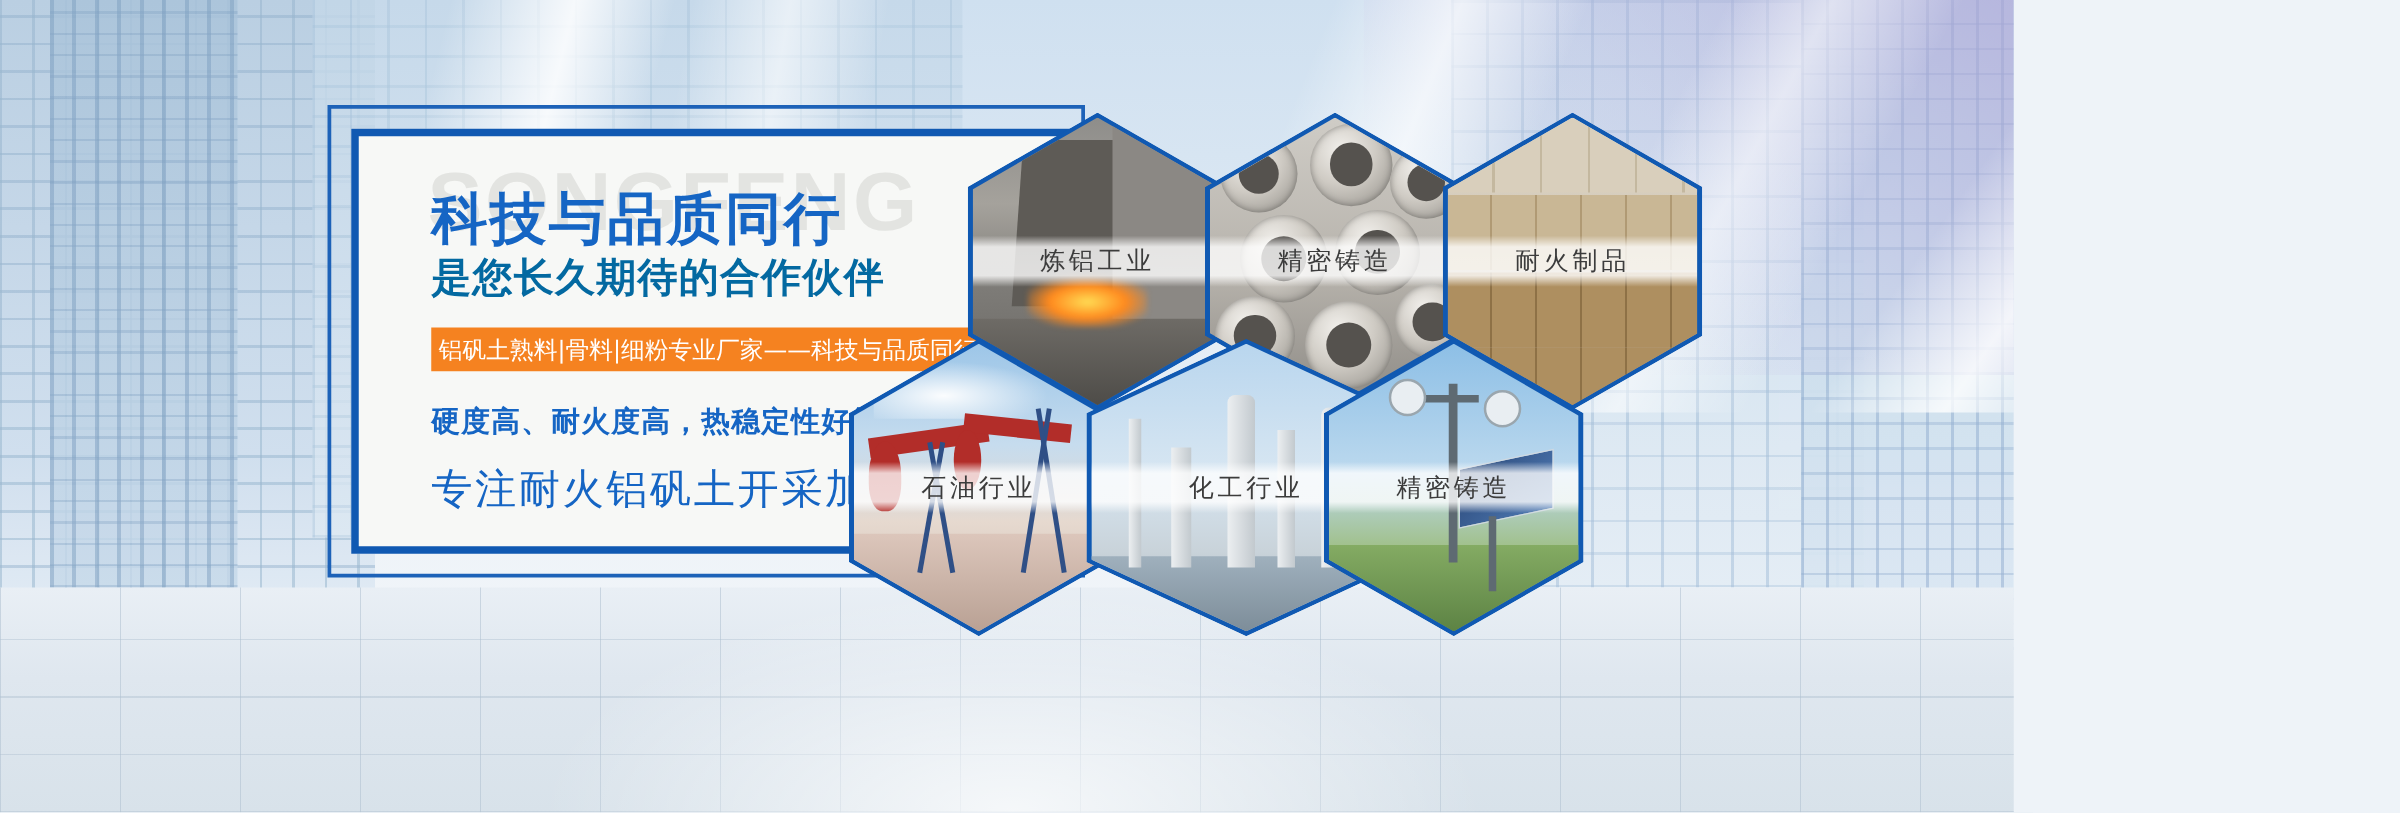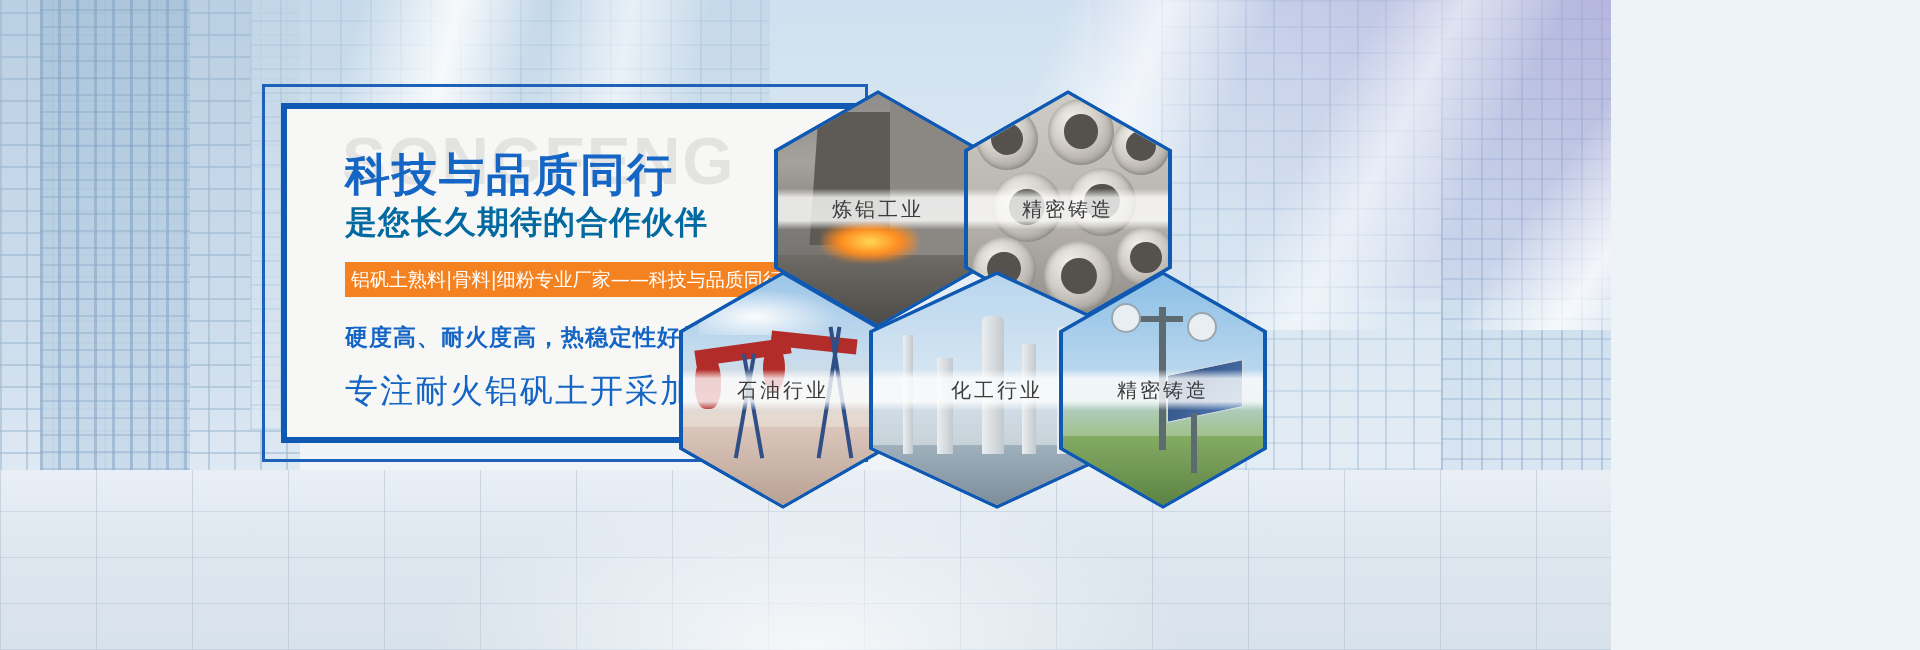--- a/index.html
+++ b/index.html
@@ -217,20 +217,32 @@
               <i></i>
             </div>
           <div class="r" style="left:74%;top:58%;width:60px;height:60px;">
               <i></i>
             </div>
         </div>
         <div class="cap">精密铸造</div>
       </div>
     </div>
 
+    <div class="hex" style="left:484px;top:0;">
+      <div class="frame"></div>
+      <div class="inner">
+        <div class="photo ph-brick">
+          <div class="row" style="top:0%;"></div>
+          <div class="row r2" style="top:27%;"></div>
+          <div class="row r3" style="top:54%;"></div>
+          <div class="row r3" style="top:80%;height:20%;"></div>
+        </div>
+        <div class="cap">耐火制品</div>
+      </div>
+    </div>
 
     <div class="hex" style="left:9px;top:181px;">
       <div class="frame"></div>
       <div class="inner">
         <div class="photo ph-oil">
           <div class="cloud"></div>
           <div class="ground"></div>
           <div class="pump" style="left:6%;top:30%;width:96px;height:16px;transform:rotate(-8deg);"></div>
           <div class="pump" style="left:6%;top:34%;width:26px;height:56px;border-radius:50% 50% 40% 40%;"></div>
           <div class="pump" style="left:44%;top:26%;width:86px;height:15px;transform:rotate(6deg);"></div>

